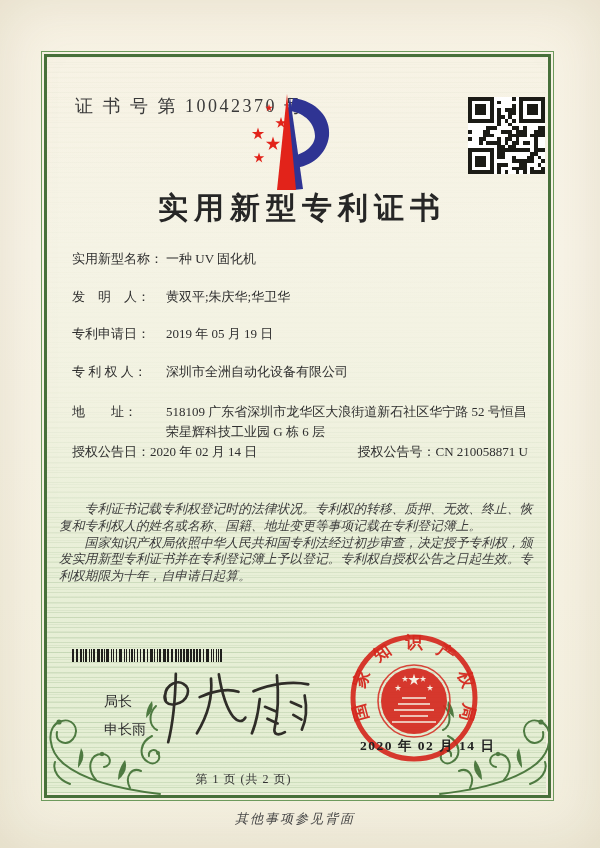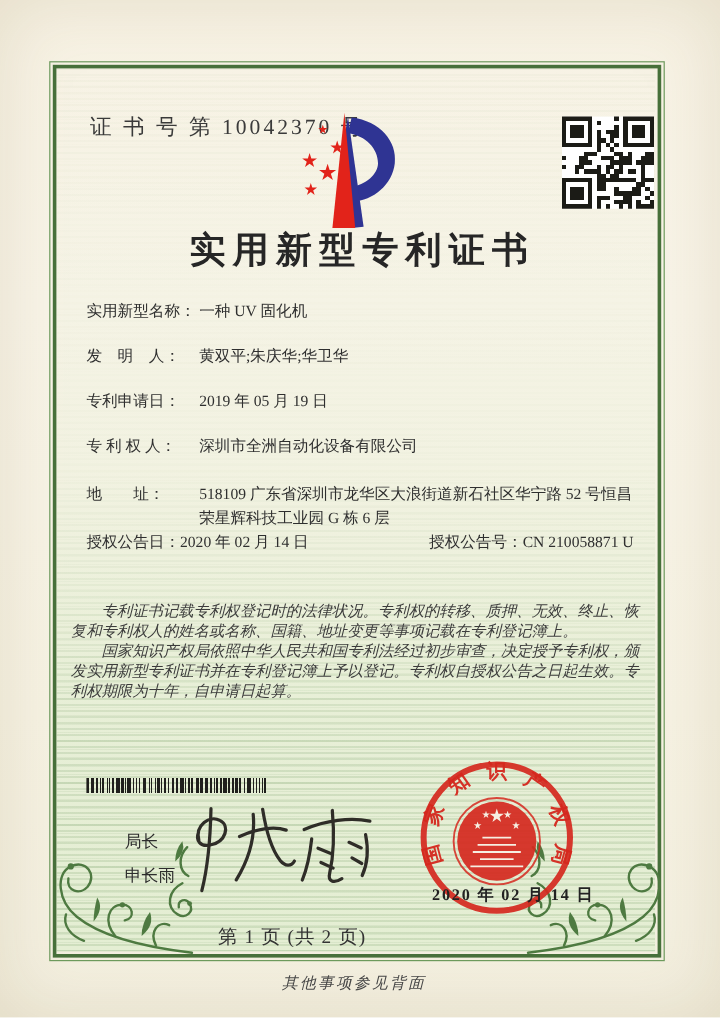--- a/index.html
+++ b/index.html
@@ -36,21 +36,21 @@
     line-height:16.8px;color:#3c3c3c;font-style:italic;}
   .body-text p{margin:0;text-indent:2em;}
   .barcode{position:absolute;left:72px;top:648px;width:151px;height:13px;}
   .director{position:absolute;left:74px;top:687px;font-family:"Liberation Sans","DejaVu Sans",sans-serif;
     font-size:14px;color:#2d2d2d;line-height:28px;margin-left:30px;}
   .signature{position:absolute;left:150px;top:668px;}
   .seal{position:absolute;left:344px;top:628px;}
   .seal-date{position:absolute;left:360px;top:737px;font-size:13.5px;font-weight:600;
     letter-spacing:1.5px;color:#222;}
   .page-info{position:absolute;left:41px;top:771px;width:405px;text-align:center;
-    font-size:16px;color:#333;letter-spacing:1px;}
+    font-size:12px;color:#333;letter-spacing:1px;}
   .back-note{position:absolute;left:0;top:810px;width:590px;text-align:center;
     font-size:13px;font-style:italic;color:#474747;letter-spacing:2px;}
   .flourish{position:absolute;width:130px;height:134px;}
   .flourish.left{left:34px;top:666px;}
   .flourish.right{left:436px;top:666px;transform:scaleX(-1);}
   .seal svg text{font-family:"Liberation Serif","DejaVu Serif",serif;}
 </style>
 </head>
 <body>
 

